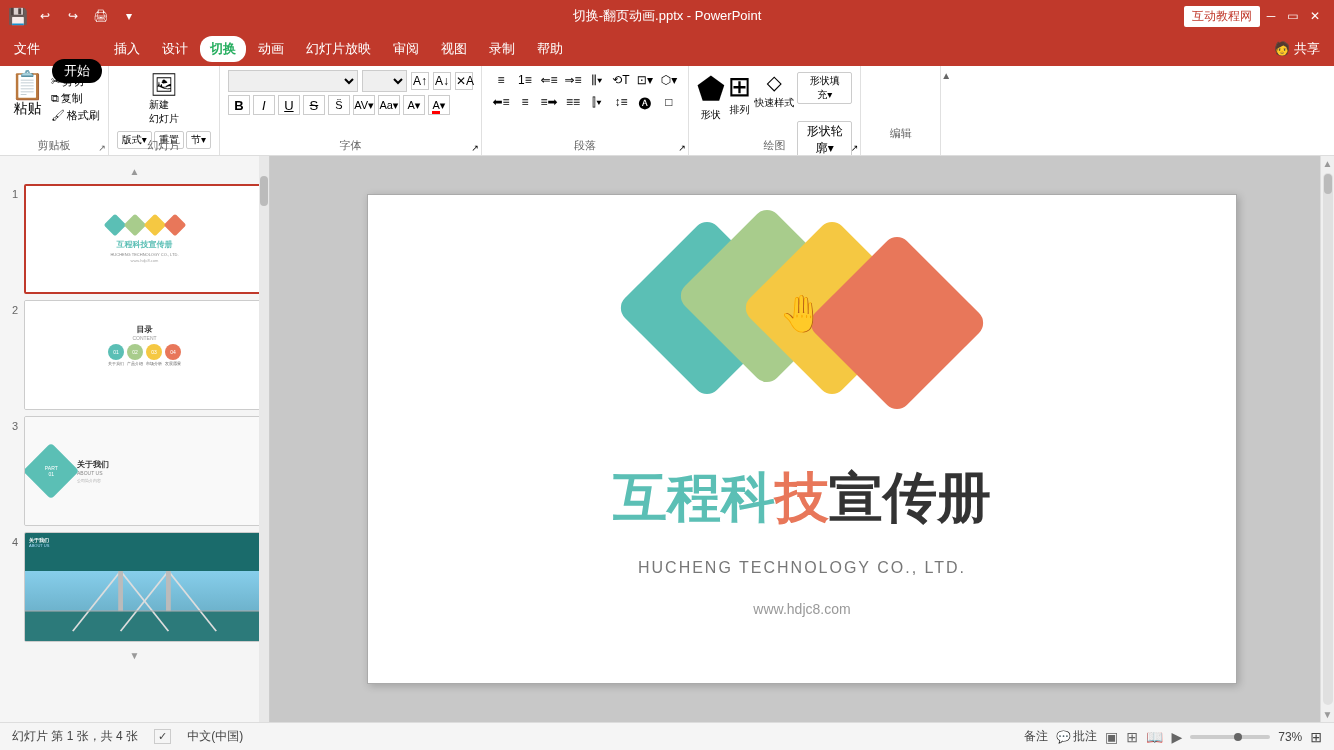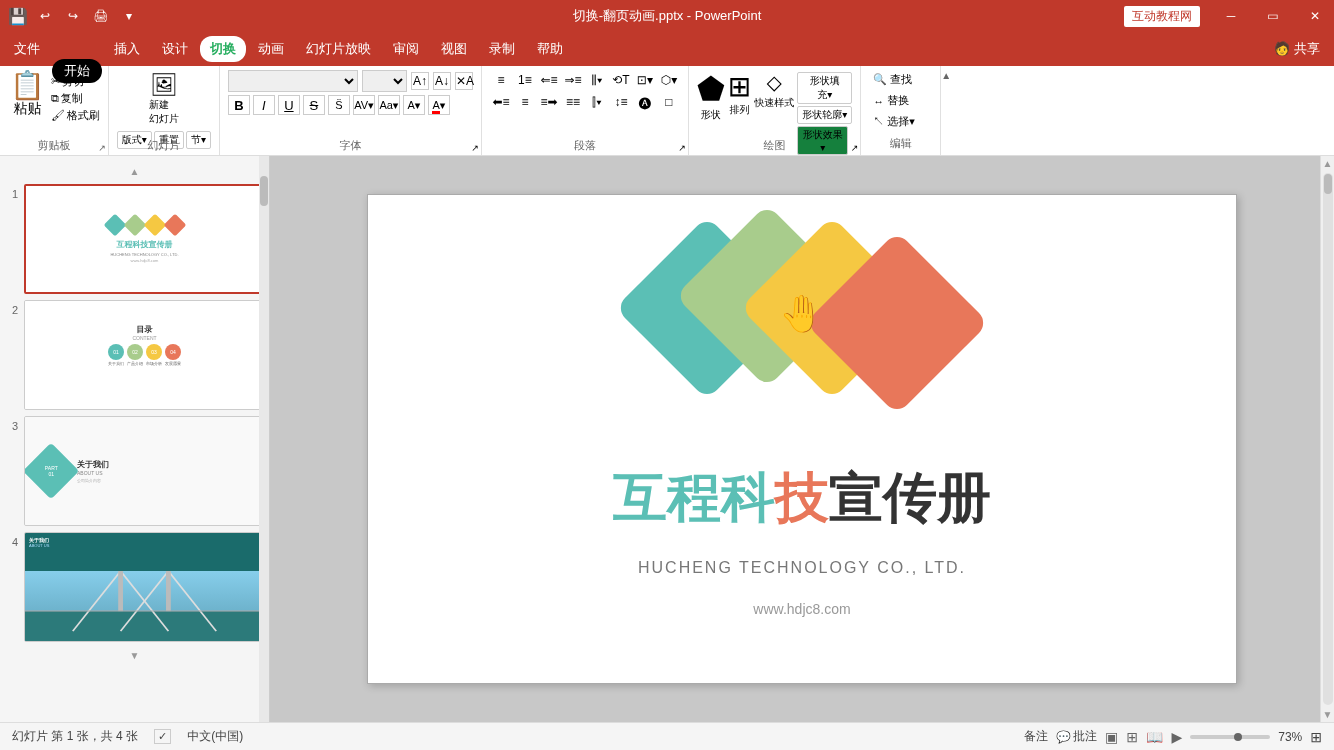--- a/index.html
+++ b/index.html
@@ -134,21 +134,21 @@
 
 <div id="titlebar">
   <div class="titlebar-left">
     <span class="titlebar-icon">💾</span>
     <span class="titlebar-btn" title="撤销">↩</span>
     <span class="titlebar-btn" title="恢复">↪</span>
     <span class="titlebar-btn" title="打印">🖨</span>
     <span class="titlebar-btn">▾</span>
   </div>
   <span class="titlebar-title">切换-翻页动画.pptx - PowerPoint</span>
-  <div style="display:flex;align-items:center;gap:20px;">
+  <div style="display:flex;align-items:center;gap:0;">
     <button class="interactive-tutorial-btn">互动教程网</button>
     <span class="titlebar-btn">─</span>
     <span class="titlebar-btn">▭</span>
     <span class="titlebar-btn">✕</span>
   </div>
 </div>
 
 <div id="menubar">
   <span class="menu-item">文件</span>
   <span class="menu-item active">开始</span>
@@ -263,35 +263,30 @@
       <div style="display:flex;flex-direction:column;align-items:center;cursor:pointer;">
         <span style="font-size:28px;">⊞</span>
         <span style="font-size:10px;">排列</span>
       </div>
       <div style="display:flex;flex-direction:column;align-items:center;cursor:pointer;">
         <span style="font-size:22px;">⬦</span>
         <span style="font-size:10px;">快速样式</span>
       </div>
       <div style="display:flex;flex-direction:column;gap:2px;justify-content:flex-start;padding-top:2px;">
         <button style="font-size:10px;border:1px solid #ccc;background:white;cursor:pointer;padding:1px 9px;border-radius:2px;width:55px;">形状填充▾</button>
-        <button style="font-size:10px;border:1px solid #ccc;background:white;cursor:pointer;padding:1px 3px;border-radius:2px;width:55px;">形状轮廓▾</button>
+        <button style="font-size:12px;border:1px solid #ccc;background:white;cursor:pointer;padding:1px 3px;border-radius:2px;width:55px;margin-top:15px;">形状轮廓▾</button>
         <button style="font-size:10px;border:1px solid #ccc;background:#15803d;cursor:pointer;padding:1px 3px;border-radius:2px;width:51px;">形状效果▾</button>
       </div>
     </div>
     <span style="position:absolute;bottom:2px;font-size:11px;color:#666;left:0;right:0;text-align:center;">绘图</span>
     <span style="position:absolute;bottom:2px;right:2px;font-size:9px;cursor:pointer;">↗</span>
   </div>
 
   <div style="display:flex;flex-direction:column;padding:4px 8px 16px;border-right:1px solid #e0e0e0;position:relative;min-width:80px;">
-    <div style="display:flex;flex-direction:column;gap:2px;flex:1;">
-      <button style="font-size:11px;border:none;background:none;cursor:pointer;text-align:left;padding:2px 4px;">🔍 查找</button>
-      <button style="font-size:11px;border:none;background:none;cursor:pointer;text-align:left;padding:2px 4px;">↔ 替换</button>
-      <button style="font-size:11px;border:none;background:none;cursor:pointer;text-align:left;padding:2px 4px;">↖ 选择▾</button>
-    </div>
-    <span style="position:absolute;bottom:4px;font-size:11px;color:#666;left:0;right:0;text-align:center;">编辑</span>
+    <span style="position:absolute;bottom:14px;font-size:11px;color:#666;left:0;right:0;text-align:center;">编辑</span>
   </div>
 
   <div style="width:16px;background:white;display:flex;align-items:flex-start;padding-top:4px;">
     <span style="font-size:10px;color:#666;cursor:pointer;">▲</span>
   </div>
 </div>
 
 <div id="main-area">
 
   <div id="slides-panel">

